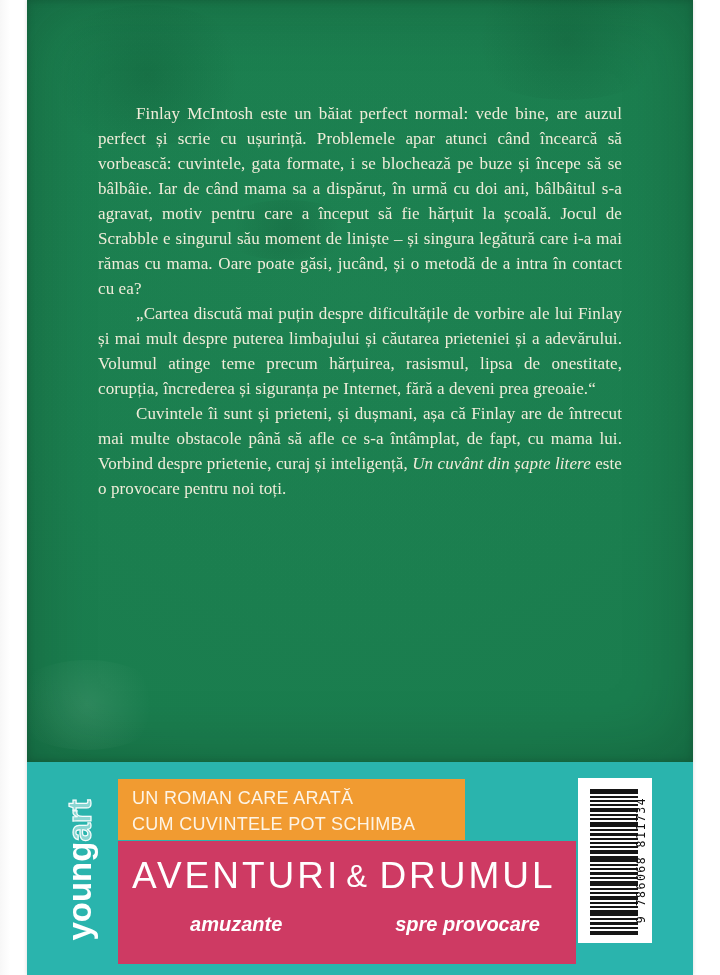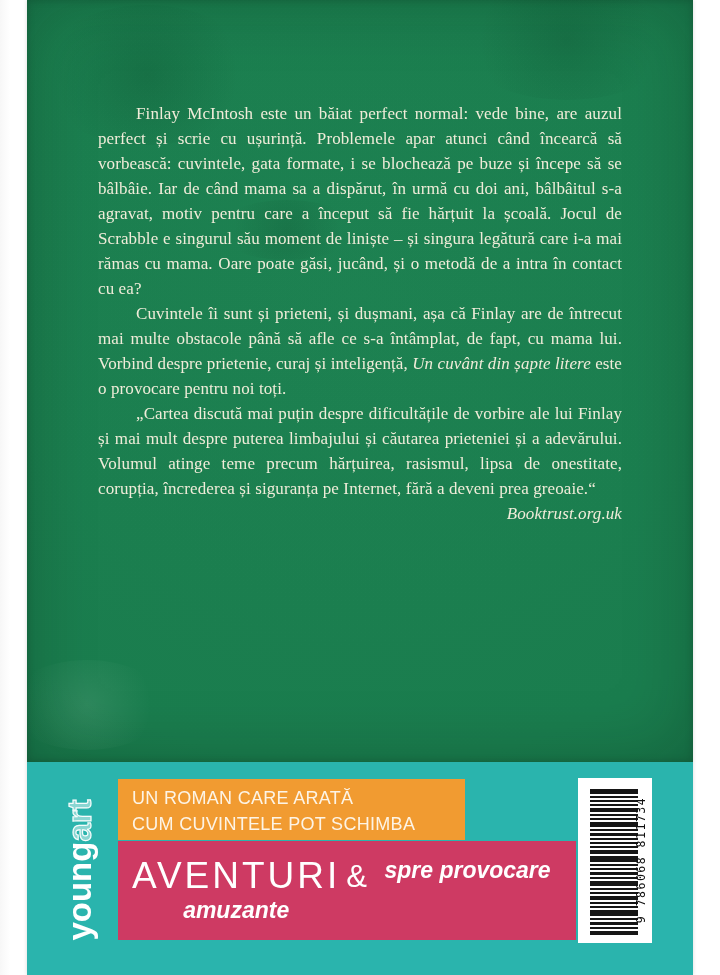--- a/index.html
+++ b/index.html
@@ -70,36 +70,36 @@
     padding:6px 4px 0 14px;box-sizing:border-box;
     letter-spacing:.3px;
   }
   .banner-blue{
     position:absolute;left:438px;top:17px;width:111px;height:61px;
     background:#2e6fc0;
     display:flex;align-items:center;justify-content:center;
     color:#eaf2fb;font-size:29px;letter-spacing:1px;
   }
   .banner-pink{
-    position:absolute;left:91px;top:79px;width:458px;height:99px;
+    position:absolute;left:91px;top:79px;width:458px;height:123px;
     background:#ce3a63;
     color:#ffffff;
     display:grid;grid-template-columns:1fr auto 1fr;
     padding:15px 14px 0 14px;box-sizing:border-box;
     column-gap:6px;
   }
   .theme-col{display:flex;flex-direction:column;align-items:center;}
   .theme-title{
     font-size:37px;font-weight:300;letter-spacing:3px;line-height:40px;
     white-space:nowrap;
   }
   .theme-amp{font-size:31px;font-weight:300;line-height:42px;}
   .theme-sub{
-    font-size:23px;font-style:italic;font-weight:bold;line-height:27px;
-    margin-top:1px;white-space:nowrap;
+    font-size:20px;font-style:italic;font-weight:bold;line-height:27px;
+    margin-top:15px;white-space:nowrap;
   }
   
   .barcode-box{
     position:absolute;left:551px;top:16px;width:74px;height:165px;
     background:#ffffff;
   }
   .bars{
     position:absolute;left:12px;top:11px;width:48px;height:146px;
     display:flex;flex-direction:column;gap:2px;overflow:hidden;
   }
@@ -119,23 +119,22 @@
   <div class="cover">
 
     <div class="cover-green">
       <div class="stain stain-1"></div>
       <div class="stain stain-2"></div>
       <div class="stain stain-3"></div>
       <div class="stain stain-4"></div>
 
       <div class="text-block">
         <p class="para p1">Finlay McIntosh este un băiat perfect normal: vede bine, are auzul perfect și scrie cu ușurință. Problemele apar atunci când încearcă să vorbească: cuvintele, gata formate, i se blochează pe buze și începe să se bâlbâie. Iar de când mama sa a dispărut, în urmă cu doi ani, bâlbâitul s-a agravat, motiv pentru care a început să fie hărțuit la școală. Jocul de Scrabble e singurul său moment de liniște – și singura legătură care i-a mai rămas cu mama. Oare poate găsi, jucând, și o metodă de a intra în contact cu ea?</p>
+        <p class="para quote">„Cartea discută mai puțin despre dificultățile de vorbire ale lui Finlay și mai mult despre puterea limbajului și căutarea prieteniei și a adevărului. Volumul atinge teme precum hărțuirea, rasismul, lipsa de onestitate, corupția, încrederea și siguranța pe Internet, fără a deveni prea greoaie.“</p>
         <p class="para p2"><span>Cuvintele îi sunt și prieteni, și dușmani, așa că Finlay are de întrecut mai multe obstacole până să afle ce s-a întâmplat, de fapt, cu mama lui. Vorbind despre prietenie, curaj și inteligență, </span><em>Un cuvânt din șapte litere</em><span> este o provocare pentru noi toți.</span></p>
-        <p class="para quote">„Cartea discută mai puțin despre dificultățile de vorbire ale lui Finlay și mai mult despre puterea limbajului și căutarea prieteniei și a adevărului. Volumul atinge teme precum hărțuirea, rasismul, lipsa de onestitate, corupția, încrederea și siguranța pe Internet, fără a deveni prea greoaie.“</p>
-        <p class="source">Booktrust.org.uk</p>
       </div>
     </div>
 
     <div class="cover-teal">
 
       <div class="logo">
           <span class="logo-young">young</span>
           <span class="logo-art">art</span>
         </div>
 
@@ -145,20 +144,21 @@
       </div>
 
 
       <div class="banner-pink">
         <div class="theme-col">
           <div class="theme-title">AVENTURI</div>
           <div class="theme-sub">amuzante</div>
         </div>
         <div class="theme-amp">&amp;</div>
         <div class="theme-col">
+          <div class="theme-title">DRUMUL</div>
           <div class="theme-sub">spre provocare</div>
         </div>
       </div>
 
       <div class="barcode-box">
         <div class="bars">
             <div class="bar" style="height: 5px;"></div>
             <div class="bar" style="height: 2px;"></div>
             <div class="bar" style="height: 2px;"></div>
             <div class="bar" style="height: 2px;"></div>

